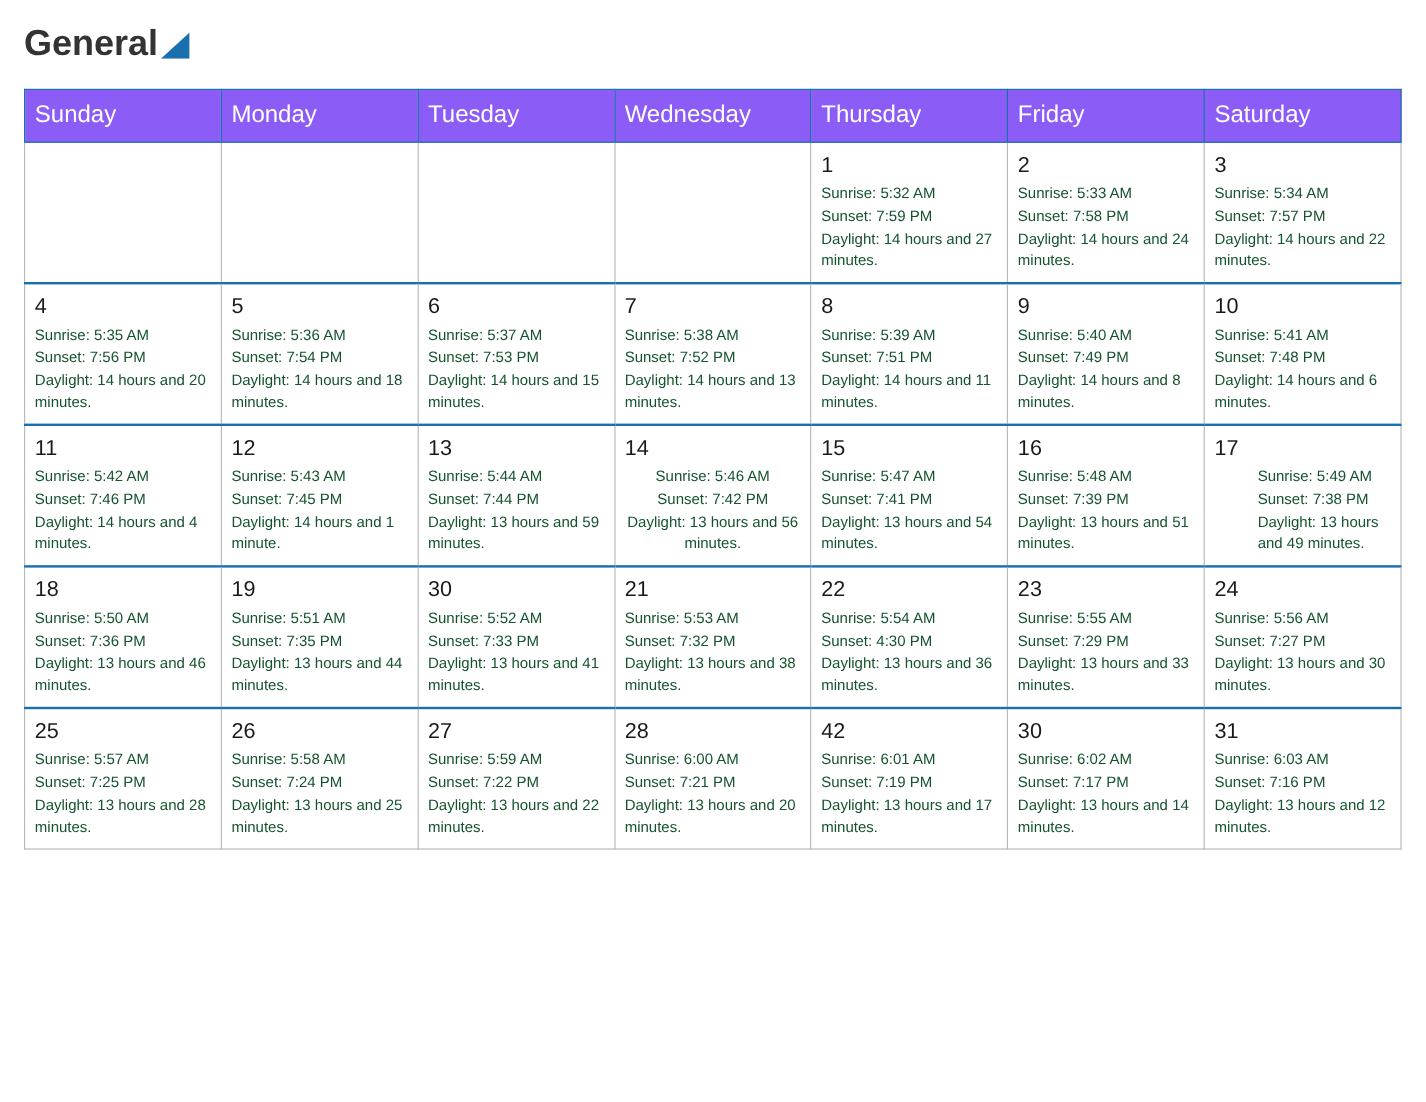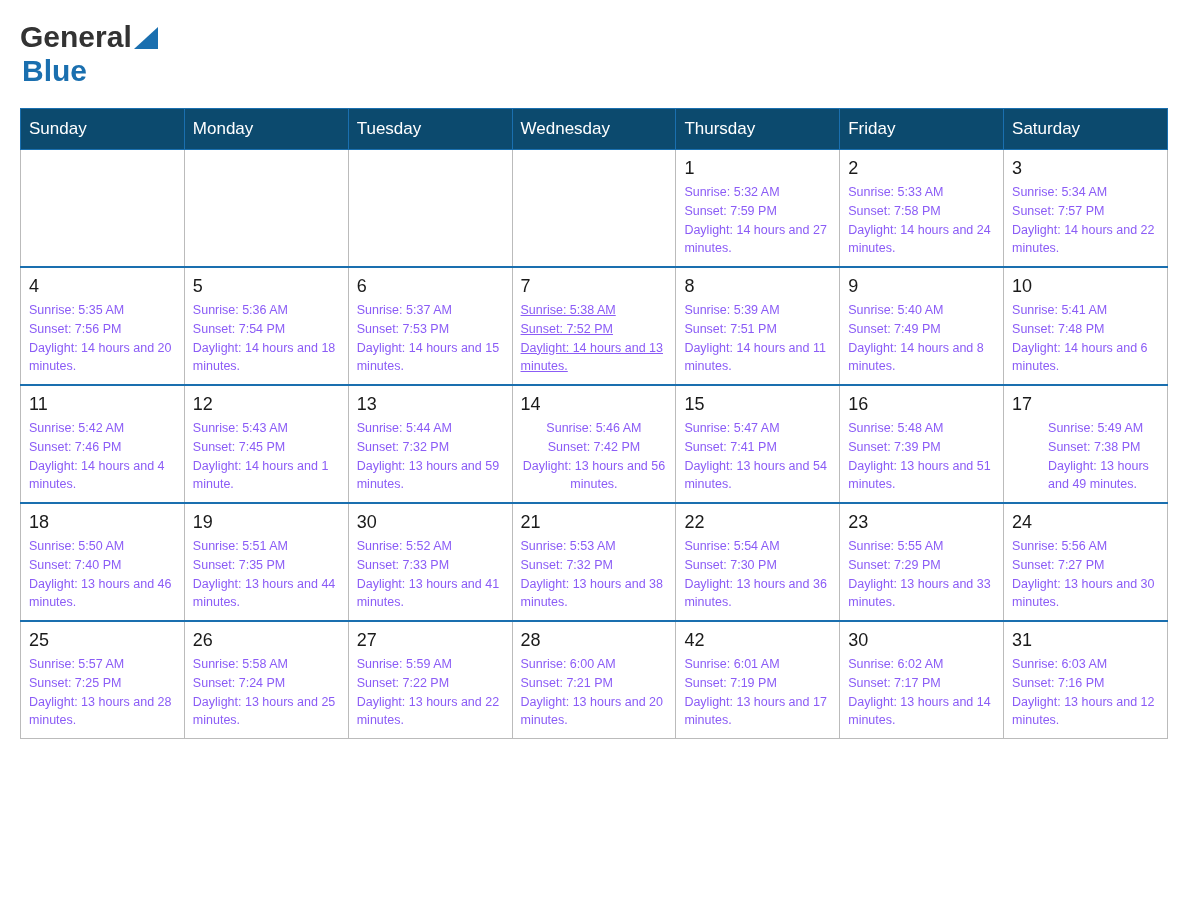--- a/index.html
+++ b/index.html
@@ -38,24 +38,24 @@
       font-size: 22px;
       color: #555;
       margin-top: 4px;
     }
     .calendar {
       width: 100%;
       border-collapse: collapse;
       border: 1px solid #999;
     }
     .calendar th {
-      background-color: #0c4a6e;
+      background-color: #8b5cf6;
       color: #fff;
       padding: 10px 8px;
-      font-size: 17px;
+      font-size: 20px;
       font-weight: normal;
       text-align: left;
       border: 1px solid #1a6faf;
     }
     .calendar td {
       vertical-align: top;
       padding: 8px;
       border: 1px solid #bbb;
       width: 14.28%;
       min-height: 100px;
@@ -65,42 +65,39 @@
     .day-number {
       font-size: 18px;
       color: #1a1a1a;
       font-weight: normal;
       display: block;
       margin-bottom: 4px;
     }
     .day-info {
       font-size: 12.5px;
       line-height: 1.5;
-      color: #8b5cf6;
+      color: #14532d;
     }
     .empty-cell {
       background: #fff;
     }
     .row-separator td {
       border-top: 2px solid #1a6faf;
     }
   </style>
 </head>
 <body>
 
 <div class="header">
   <div class="logo-container">
     <div class="logo-line1">
       <span style="font-size:30px;font-weight:bold;color:#333;font-family:Arial,sans-serif;">General</span>
       <svg width="24" height="22" viewBox="0 0 24 22" style="margin-left:2px;margin-top:2px;">
         <polygon points="0,22 24,22 24,0" fill="#1a6faf"></polygon>
       </svg>
-    </div>
-    <div>
-      <span style="font-size:30px;font-weight:bold;color:#1a6faf;font-family:Arial,sans-serif;margin-left:2px;">Blue</span>
     </div>
   </div>
   <div class="title-section">
     <div class="month-title"></div>
     <div class="location-title"></div>
   </div>
 </div>
 
 <table class="calendar">
   <thead>
@@ -153,21 +150,21 @@
 Daylight: 14 hours and 18 minutes.</div>
         </td>
         <td>
           <span class="day-number">6</span>
           <div class="day-info" style="white-space: pre-line;">Sunrise: 5:37 AM
 Sunset: 7:53 PM
 Daylight: 14 hours and 15 minutes.</div>
         </td>
         <td>
           <span class="day-number">7</span>
-          <div class="day-info" style="white-space: pre-line; text-decoration: underline;">Sunrise: 5:38 AM
+          <div class="day-info" style="white-space: pre-line;">Sunrise: 5:38 AM
 Sunset: 7:52 PM
 Daylight: 14 hours and 13 minutes.</div>
         </td>
         <td>
           <span class="day-number">8</span>
           <div class="day-info" style="white-space: pre-line;">Sunrise: 5:39 AM
 Sunset: 7:51 PM
 Daylight: 14 hours and 11 minutes.</div>
         </td>
         <td>
@@ -192,21 +189,21 @@
         </td>
         <td>
           <span class="day-number">12</span>
           <div class="day-info" style="white-space: pre-line;">Sunrise: 5:43 AM
 Sunset: 7:45 PM
 Daylight: 14 hours and 1 minute.</div>
         </td>
         <td>
           <span class="day-number">13</span>
           <div class="day-info" style="white-space: pre-line;">Sunrise: 5:44 AM
-Sunset: 7:32 PM
+Sunset: 7:44 PM
 Daylight: 13 hours and 59 minutes.</div>
         </td>
         <td>
           <span class="day-number">14</span>
           <div class="day-info" style="white-space: pre-line; text-align: center;">Sunrise: 5:46 AM
 Sunset: 7:42 PM
 Daylight: 13 hours and 56 minutes.</div>
         </td>
         <td>
           <span class="day-number">15</span>
@@ -224,21 +221,21 @@
           <span class="day-number">17</span>
           <div class="day-info" style="white-space: pre-line; margin-left: 36px;">Sunrise: 5:49 AM
 Sunset: 7:38 PM
 Daylight: 13 hours and 49 minutes.</div>
         </td>
       </tr>
       <tr class="row-separator">
         <td>
           <span class="day-number">18</span>
           <div class="day-info" style="white-space: pre-line;">Sunrise: 5:50 AM
-Sunset: 7:40 PM
+Sunset: 7:36 PM
 Daylight: 13 hours and 46 minutes.</div>
         </td>
         <td>
           <span class="day-number">19</span>
           <div class="day-info" style="white-space: pre-line;">Sunrise: 5:51 AM
 Sunset: 7:35 PM
 Daylight: 13 hours and 44 minutes.</div>
         </td>
         <td>
           <span class="day-number">30</span>
@@ -248,21 +245,21 @@
         </td>
         <td>
           <span class="day-number">21</span>
           <div class="day-info" style="white-space: pre-line;">Sunrise: 5:53 AM
 Sunset: 7:32 PM
 Daylight: 13 hours and 38 minutes.</div>
         </td>
         <td>
           <span class="day-number">22</span>
           <div class="day-info" style="white-space: pre-line;">Sunrise: 5:54 AM
-Sunset: 7:30 PM
+Sunset: 4:30 PM
 Daylight: 13 hours and 36 minutes.</div>
         </td>
         <td>
           <span class="day-number">23</span>
           <div class="day-info" style="white-space: pre-line;">Sunrise: 5:55 AM
 Sunset: 7:29 PM
 Daylight: 13 hours and 33 minutes.</div>
         </td>
         <td>
           <span class="day-number">24</span>

